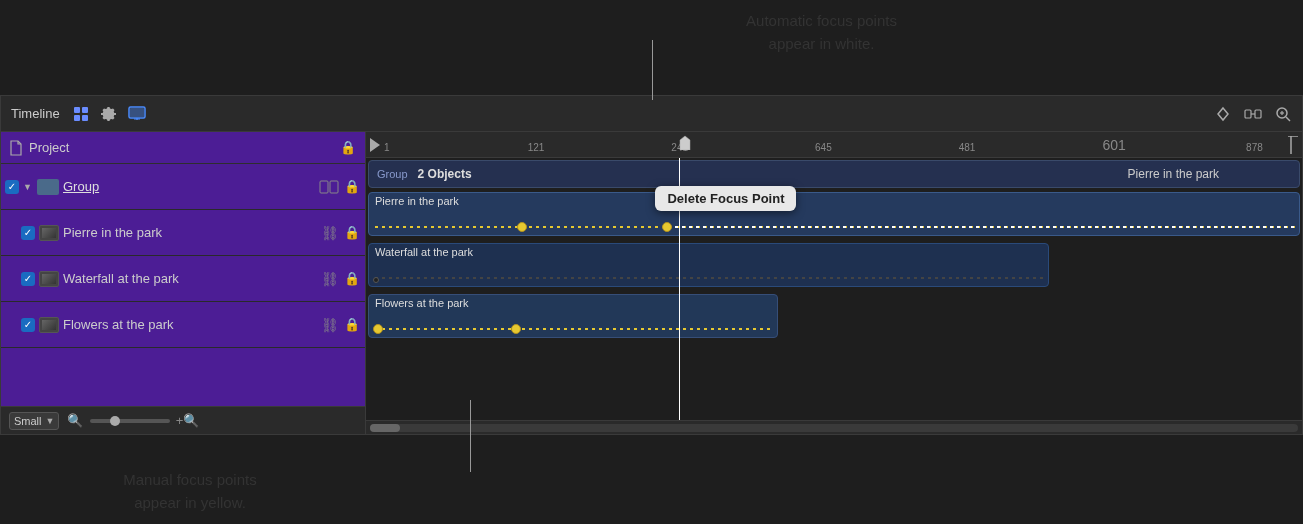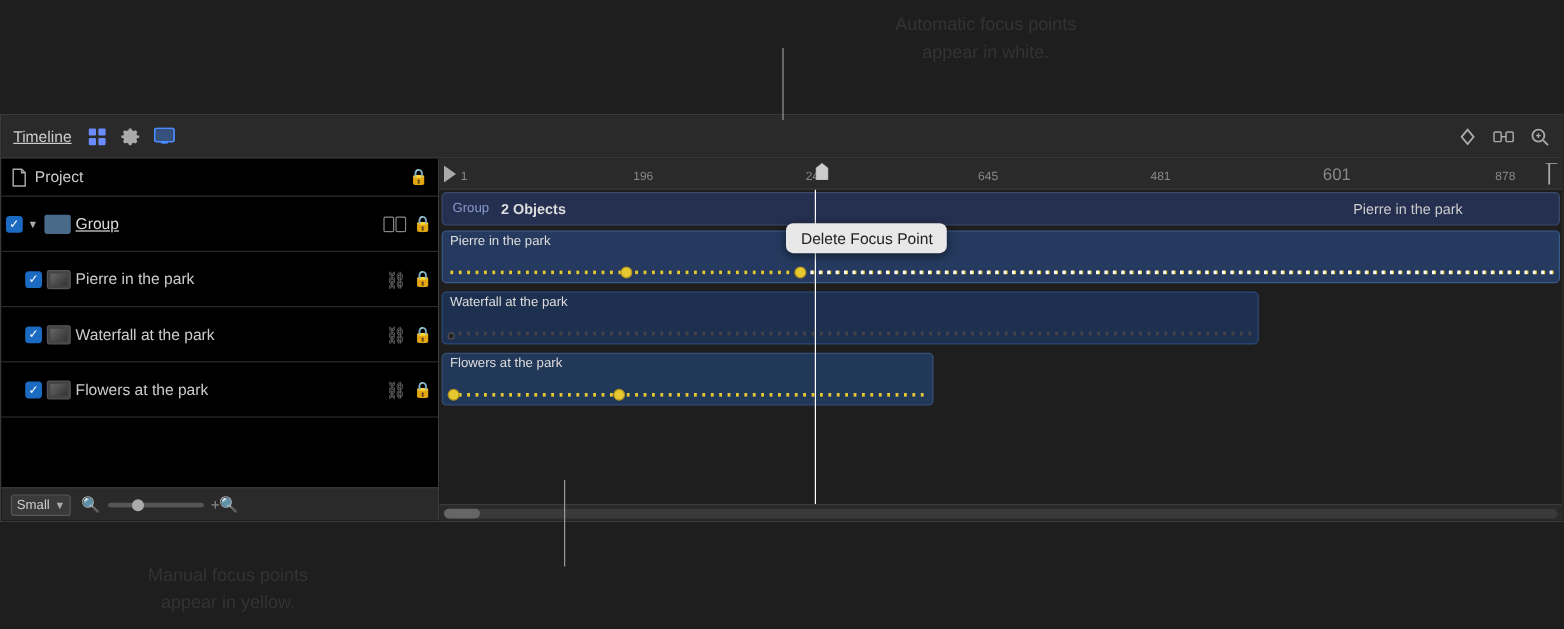--- a/index.html
+++ b/index.html
@@ -62,21 +62,20 @@
       flex-shrink: 0;
     }
     .timeline-header-left {
       display: flex;
       align-items: center;
       gap: 12px;
     }
     .timeline-title {
       font-size: 13px;
       color: #cccccc;
-      text-decoration: underline;
     }
     .header-icons {
       display: flex;
       gap: 10px;
       align-items: center;
     }
     .header-icon {
       width: 18px;
       height: 18px;
       display: flex;
@@ -96,21 +95,21 @@
     .main-content {
       display: flex;
       flex: 1;
       overflow: hidden;
     }
 
     
     .sidebar {
       width: 365px;
       flex-shrink: 0;
-      background: #000000;
+      background: #4c1d95;
       border-right: 1px solid #3a3a3a;
       display: flex;
       flex-direction: column;
     }
     .sidebar-project-row {
       height: 32px;
       display: flex;
       align-items: center;
       padding: 0 8px;
       border-bottom: 1px solid #2e2e2e;
@@ -262,21 +261,21 @@
     }
 
     
     .delete-popup {
       position: absolute;
       background: #e8e8e8;
       color: #222;
       border-radius: 6px;
       padding: 5px 12px;
       font-size: 13px;
-      font-weight: 400;
+      font-weight: 700;
       z-index: 30;
       box-shadow: 0 2px 8px rgba(0,0,0,0.5);
       white-space: nowrap;
     }
 
     
     .playhead-line {
       position: absolute;
       top: 0;
       bottom: 0;
@@ -534,21 +533,21 @@
         <div style="position:absolute;left:4px;top:6px;width:12px;height:14px;cursor:pointer;">
           <svg width="10" height="14" viewBox="0 0 10 14">
               <polygon points="0,0 10,7 0,14" fill="#aaa"></polygon>
             </svg>
         </div>
 
         <div style="position:absolute;left:18px;right:20px;top:0;bottom:0;">
 
           <div style="position:absolute;left:0%;font-size:10px;color:#888;bottom:4px;">1</div>
 
-          <div style="position:absolute;left:16%;font-size:10px;color:#888;bottom:4px;">196</div>
+          <div style="position:absolute;left:16%;font-size:10px;color:#888;bottom:4px;">121</div>
 
           <div style="position:absolute;left:32%;font-size:10px;color:#888;bottom:4px;">241</div>
 
           <div style="position:absolute;left:48%;font-size:10px;color:#888;bottom:4px;">645</div>
 
           <div style="position:absolute;left:64%;font-size:10px;color:#888;bottom:4px;">481</div>
 
           <div style="position:absolute;left:80%;font-size:14px;color:#888;bottom:4px;">601</div>
 
           <div style="position:absolute;left:96%;font-size:10px;color:#888;bottom:4px;">878</div>

